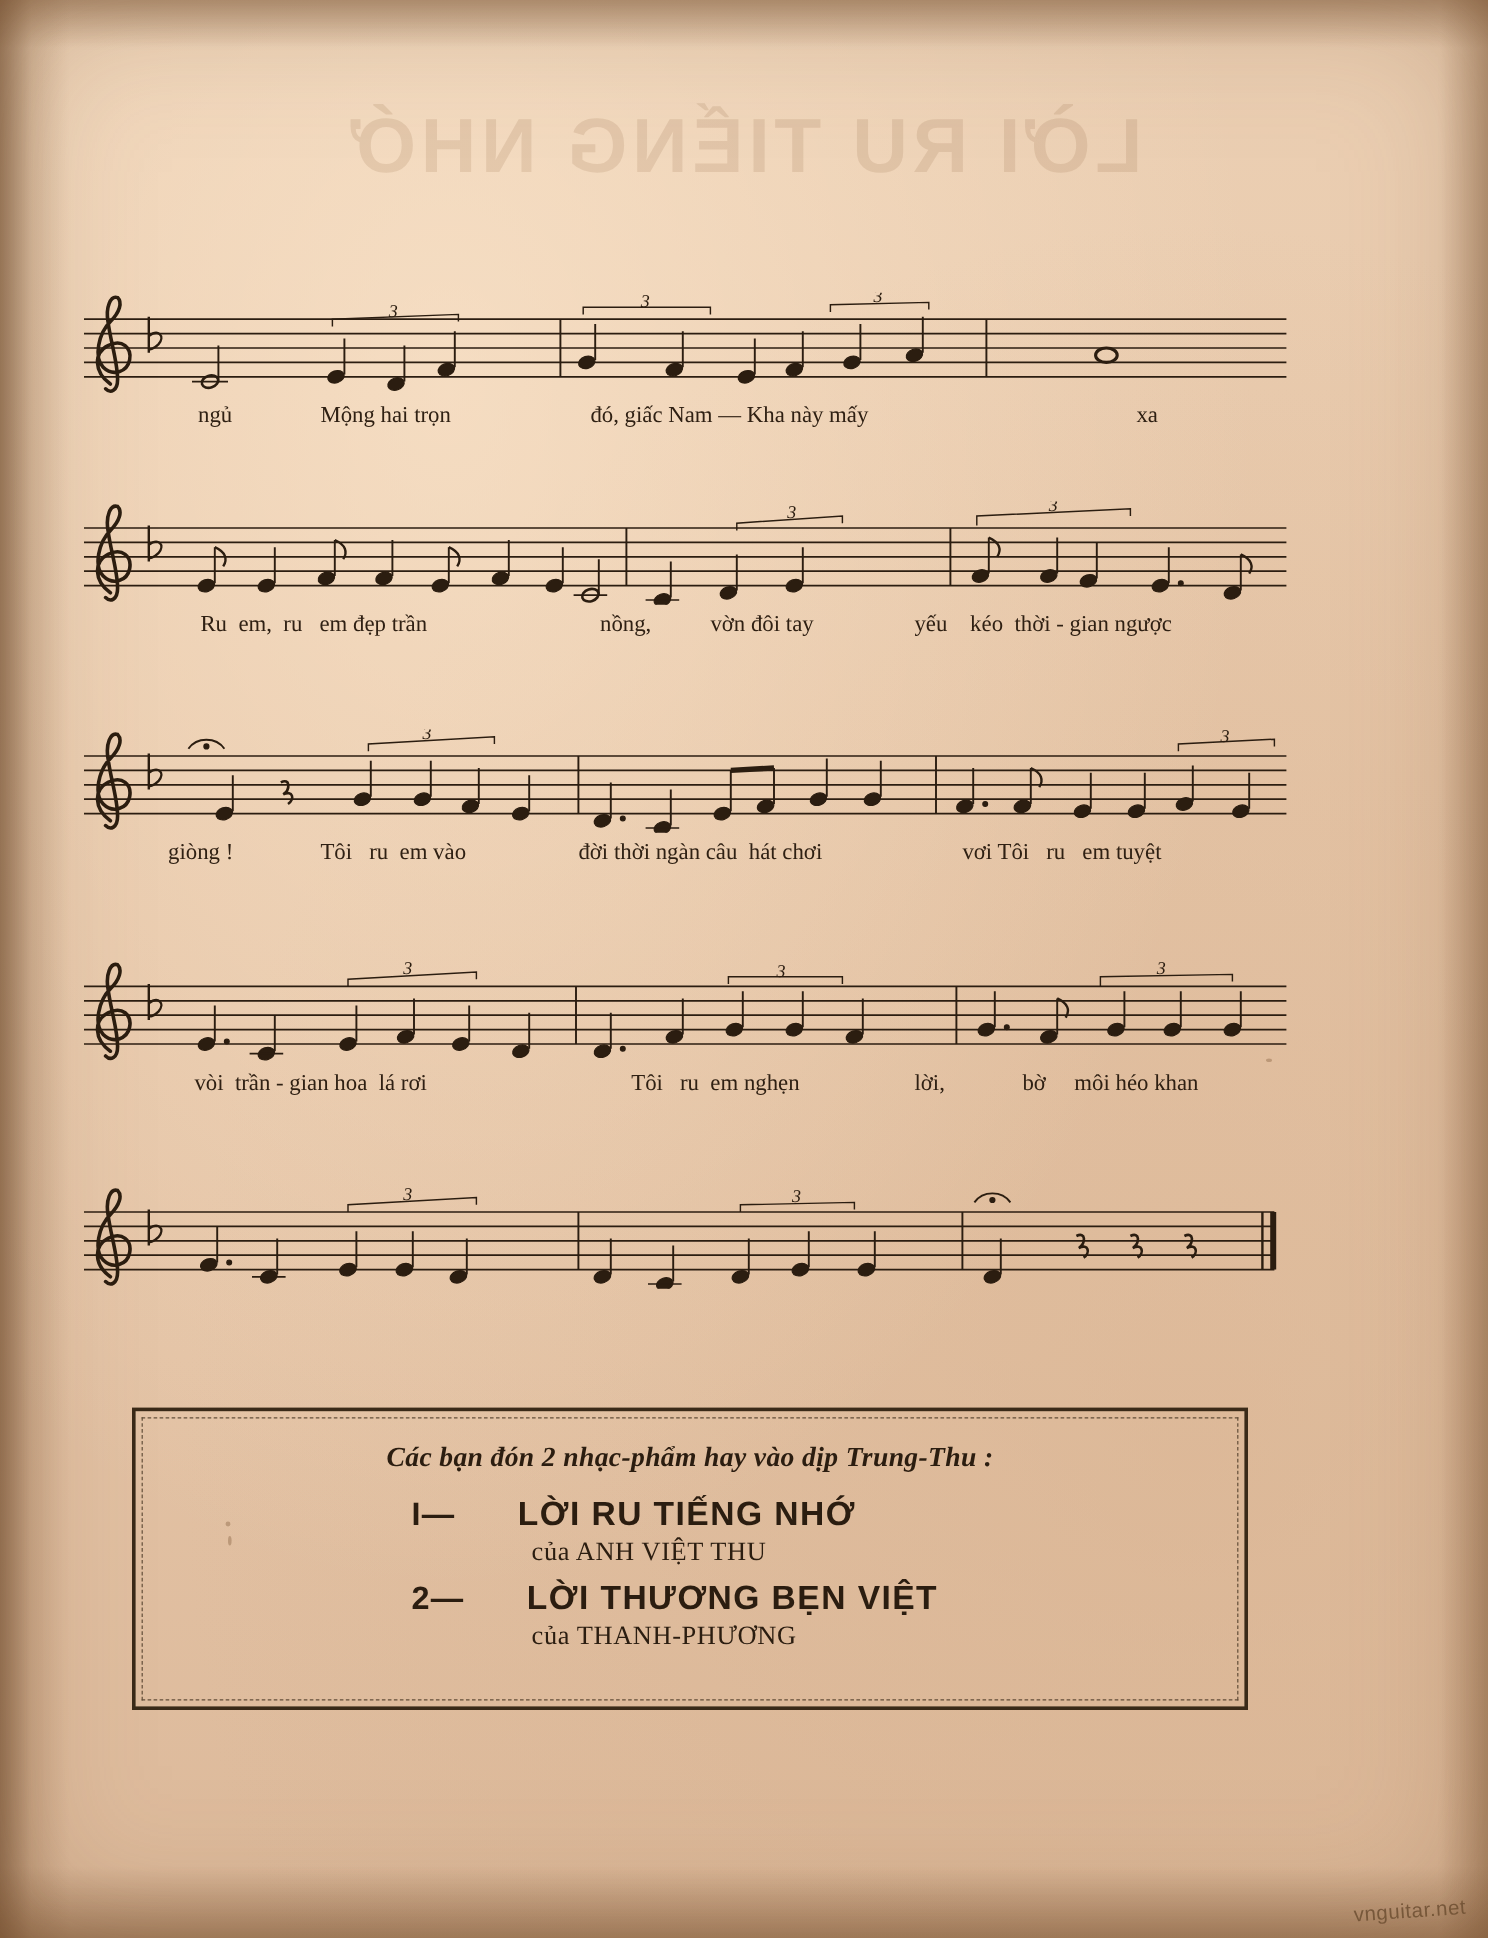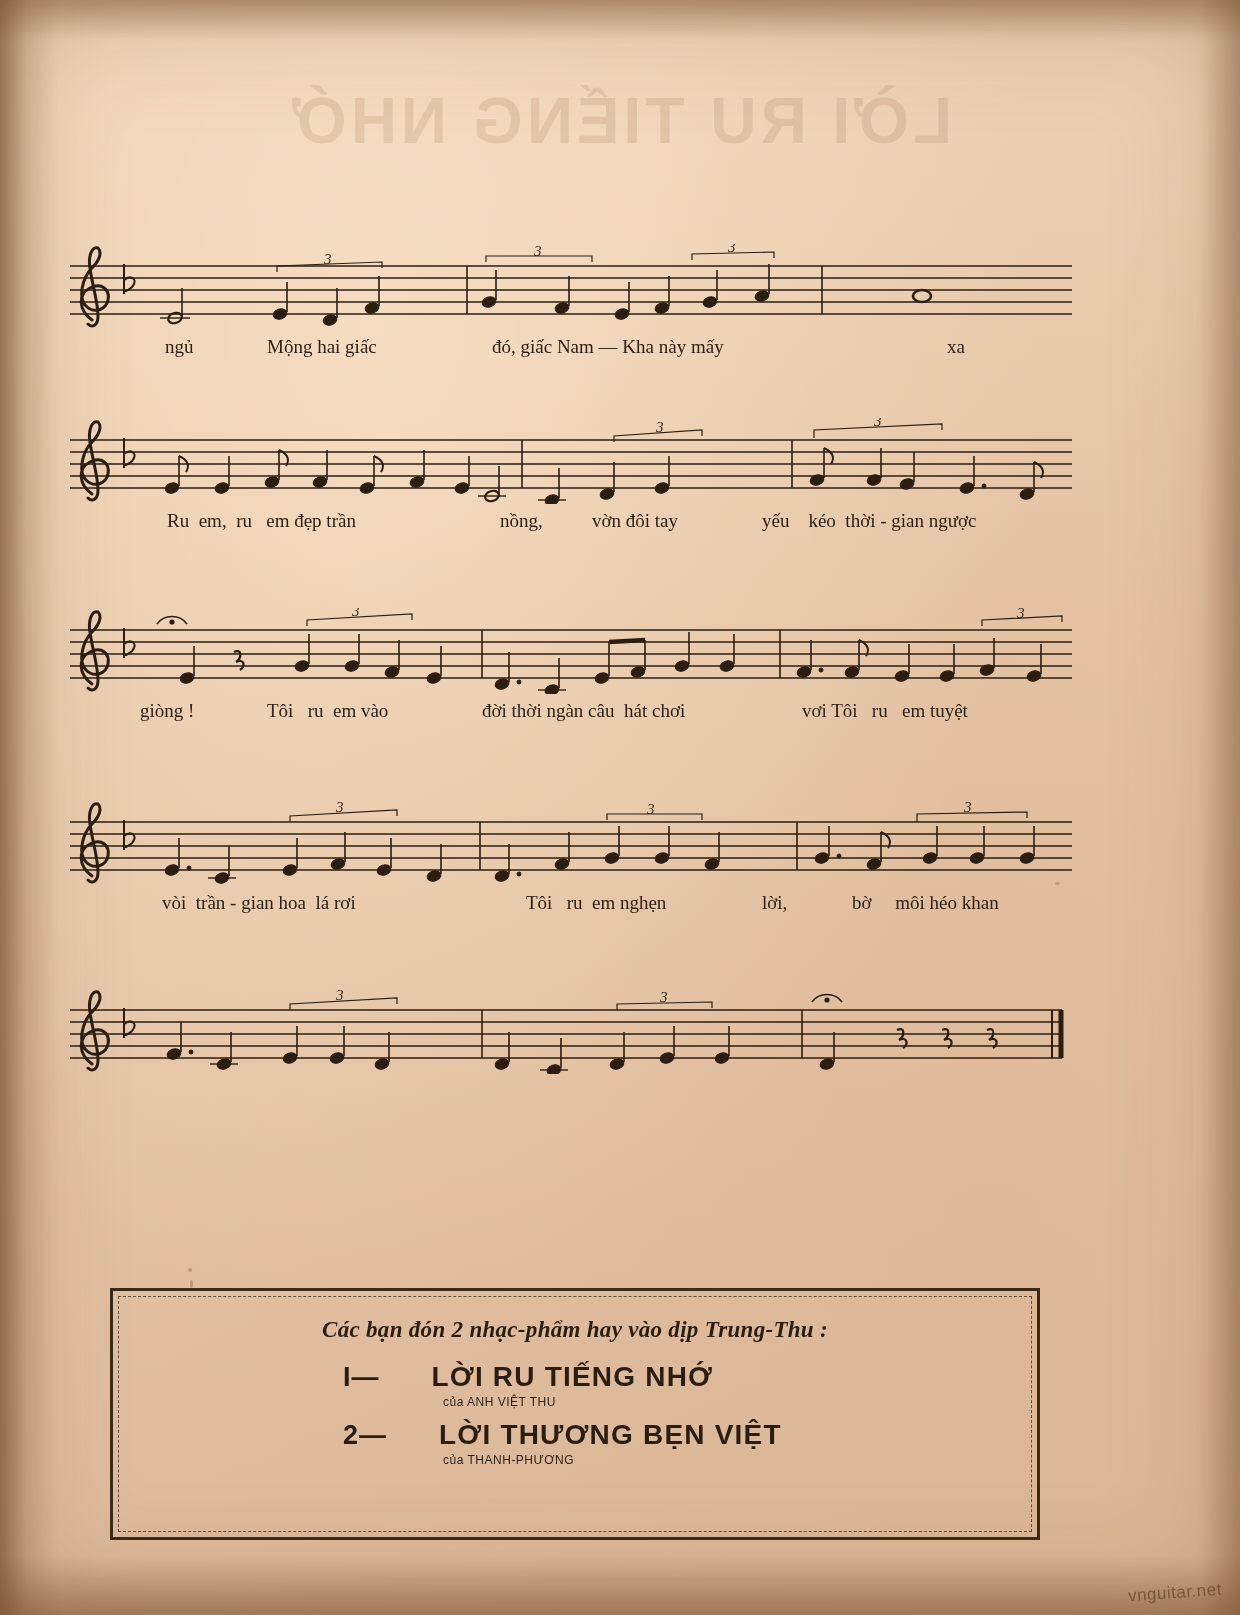--- a/index.html
+++ b/index.html
@@ -93,21 +93,21 @@
   .lyrics span {
     position: absolute;
     white-space: pre;
     top: 0;
   }
 
   
   .promo-box {
     position: absolute;
     left: 110px;
-    top: 1288px;
+    top: 1173px;
     width: 930px;
     height: 252px;
     box-sizing: border-box;
     border: 3px solid #3a2a18;
     padding: 16px 30px;
     color: #2b1d10;
   }
   .promo-box::before {
     content: "";
     position: absolute;
@@ -138,22 +138,22 @@
     margin-right: 52px;
     letter-spacing: 1px;
   }
   .promo-title {
     font-family: "Liberation Sans", sans-serif;
     font-weight: bold;
     font-size: 28px;
     letter-spacing: 1.2px;
   }
   .promo-author {
-    font-family: Liberation Sans, sans-serif;
-    font-size: 12px;
+    font-family: Liberation Serif, serif;
+    font-size: 22px;
     padding-left: 300px;
     margin-top: 2px;
     letter-spacing: 0.5px;
   }
   .promo-author .pre { font-style: normal; }
 
   
   .watermark {
     position: absolute;
     right: 18px;
@@ -247,21 +247,21 @@
           <text x="262" y="20">3</text>
           <path d="M424 18 L424 12 L530 12 L530 18" fill="none" stroke="#2b1d10" stroke-width="1.2"></path>
           <text x="472" y="12">3</text>
           <path d="M630 16 L630 10 L712 8 L712 14" fill="none" stroke="#2b1d10" stroke-width="1.2"></path>
           <text x="666" y="8">3</text>
         </g>
       </svg>
     </div>
     <div class="lyrics">
       <span style="left:103px">ngủ</span>
-      <span style="left:205px">Mộng hai giấc</span>
+      <span style="left:205px">Mộng hai trọn</span>
       <span style="left:430px">đó, giấc Nam — Kha này mấy</span>
       <span style="left:885px">xa</span>
     </div>
   </div>
 
   <div class="system" style="top:418px;">
     <div class="staff">
       <svg width="1018" height="86" viewBox="0 0 1018 86">
         <g stroke="#2b1d10" stroke-width="1.4">
           <line x1="8" y1="22" x2="1010" y2="22"></line>

